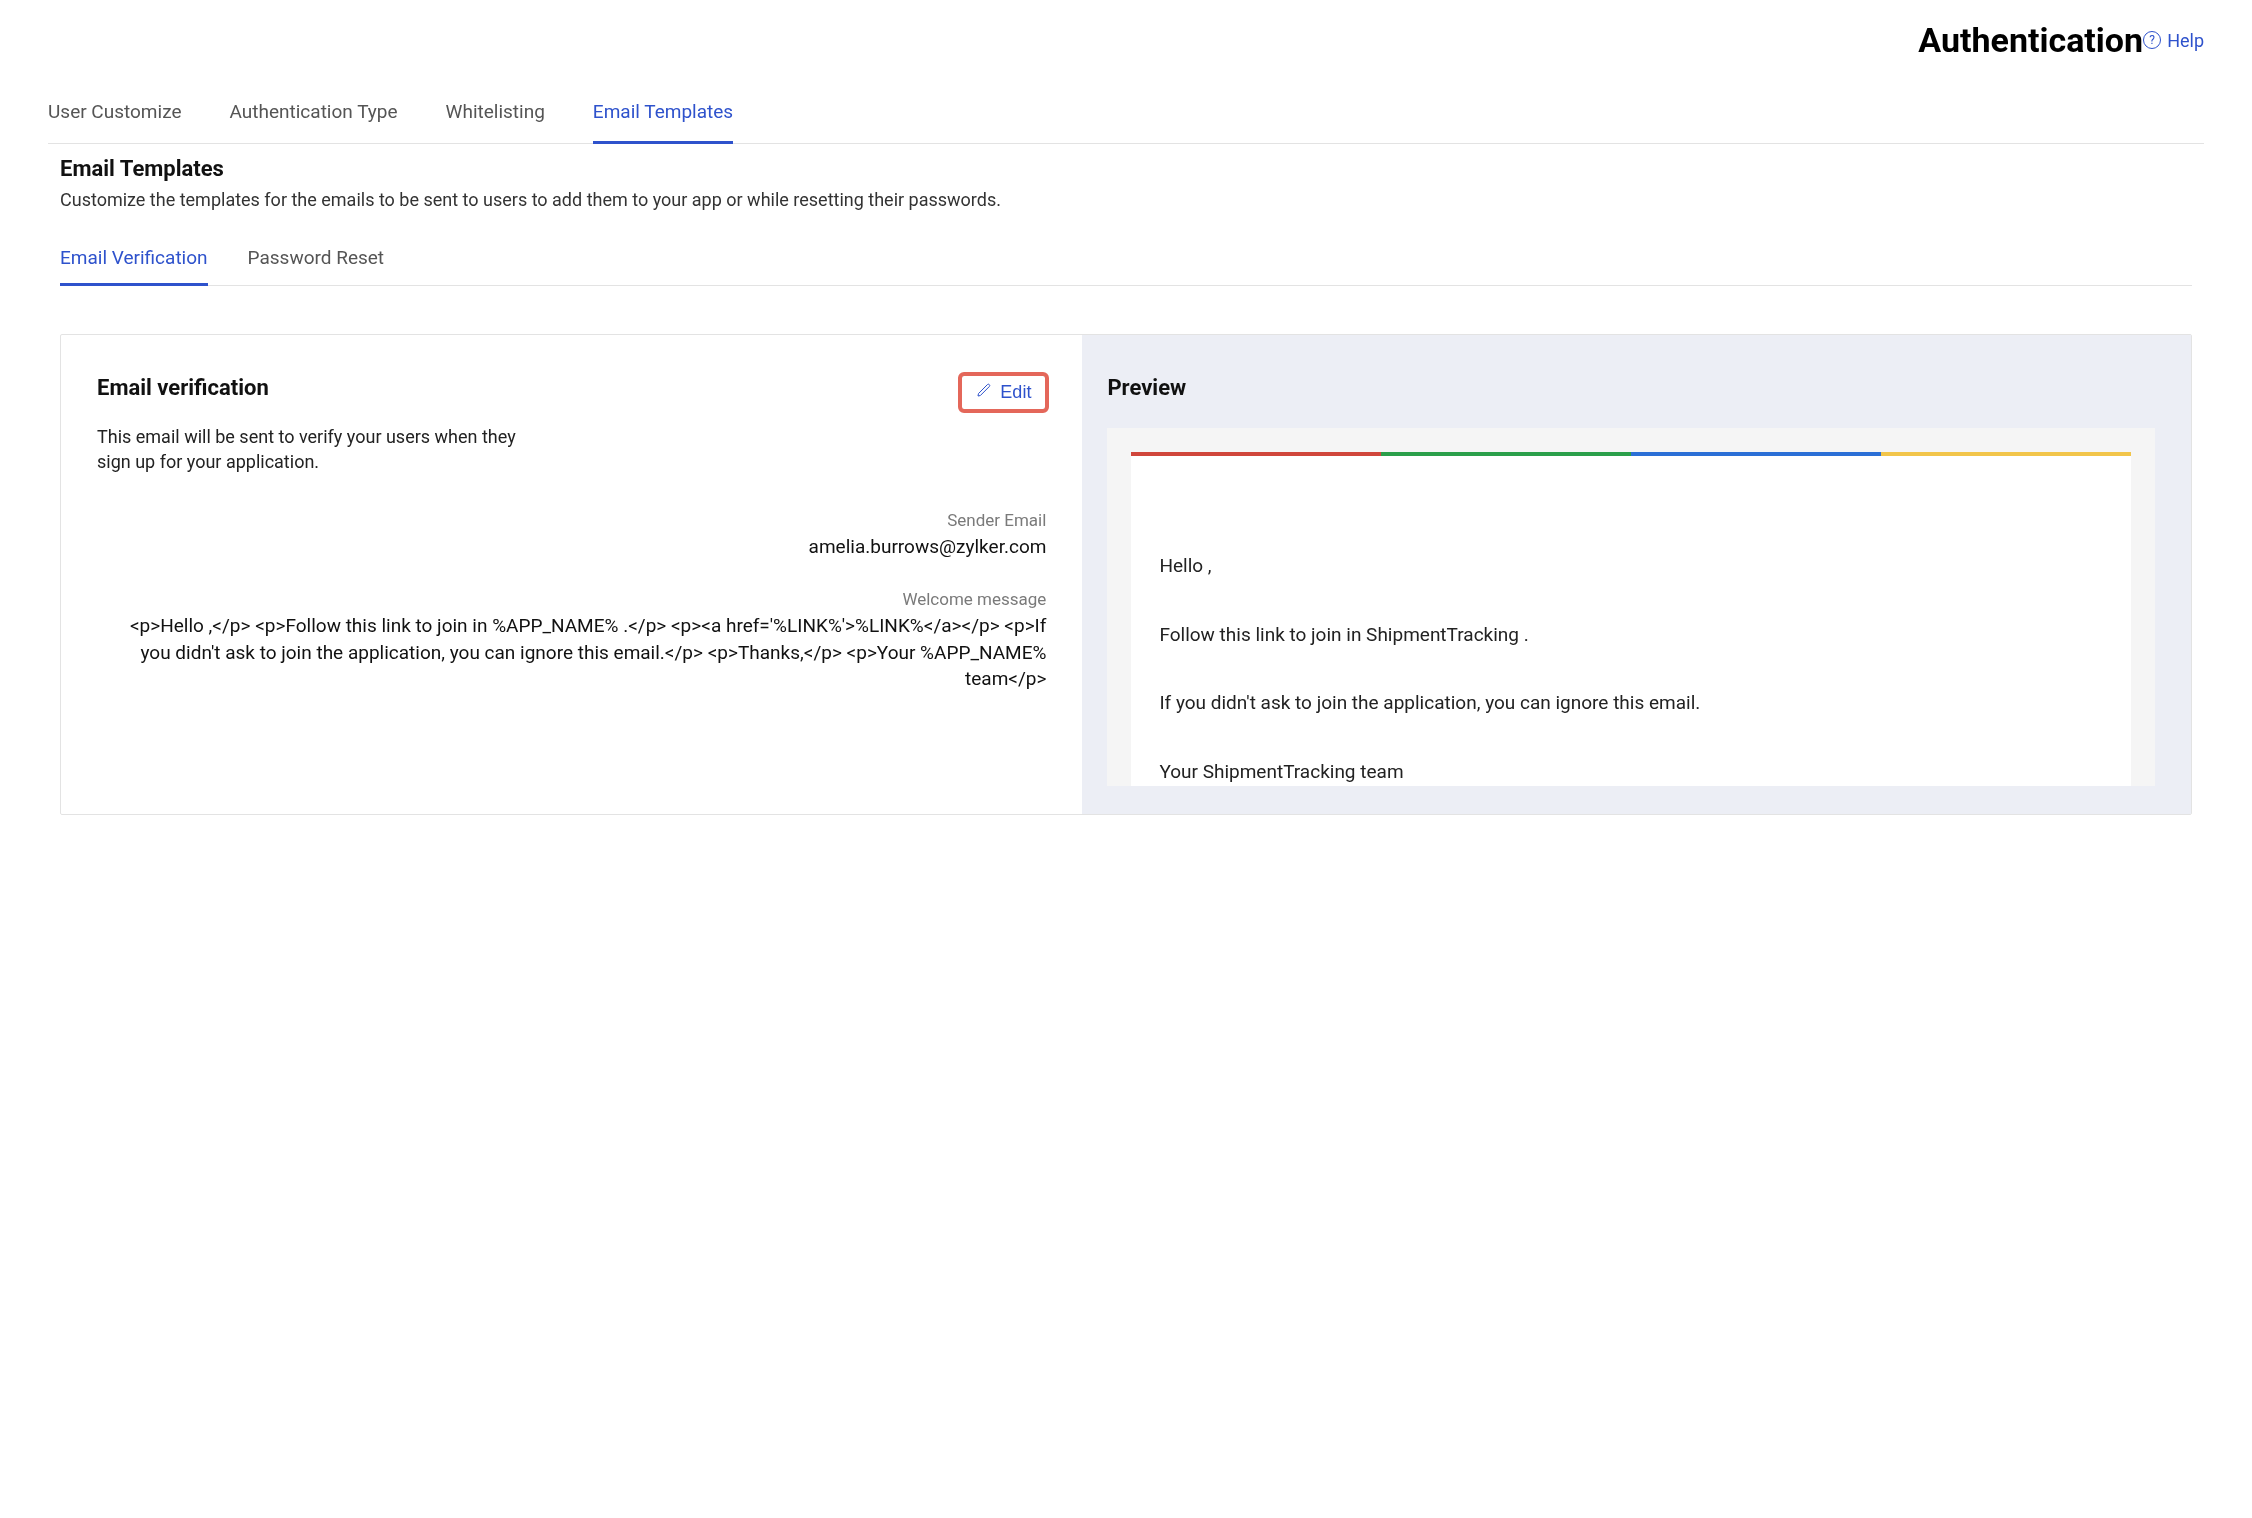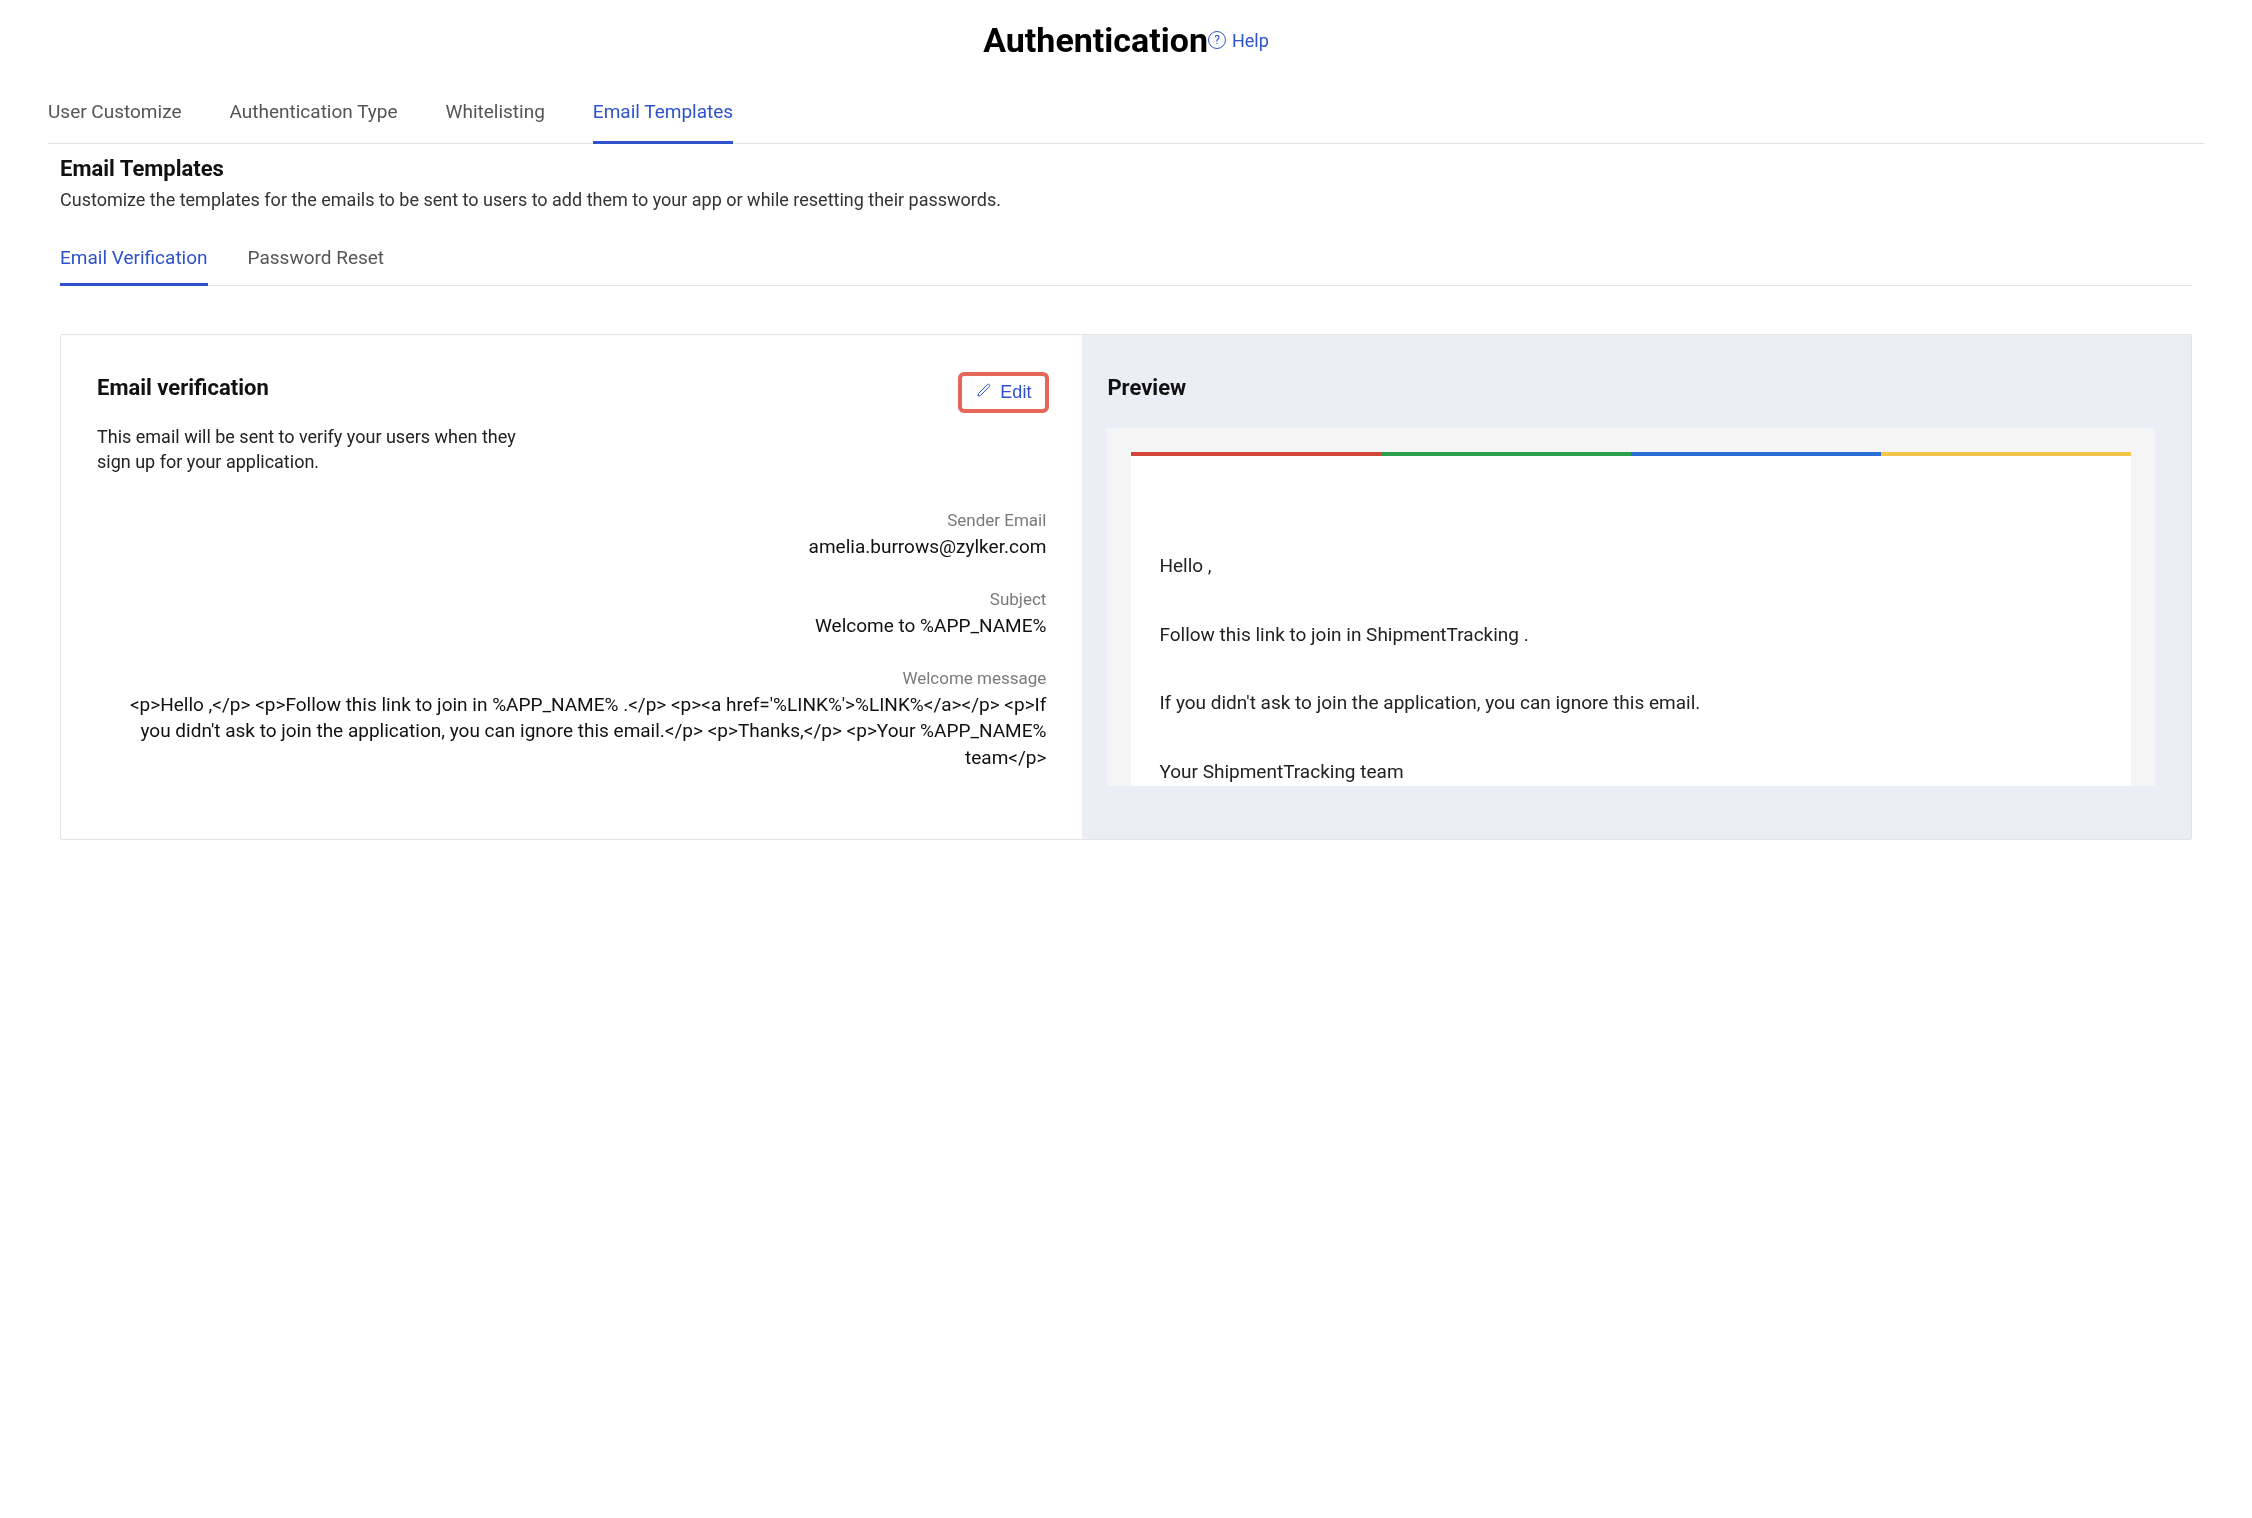--- a/index.html
+++ b/index.html
@@ -7,21 +7,21 @@
     font-family: -apple-system, BlinkMacSystemFont, "Segoe UI", Roboto, "Helvetica Neue", Arial, sans-serif;
     background: #fff;
     color: #111;
     font-size: 16px;
   }
   .page {
     padding: 20px 48px 0 48px;
   }
   .header-row {
     display: flex;
-    justify-content: center;
+    justify-content: flex-end;
     align-items: center;
     margin-bottom: 40px;
   }
   .page-title {
     font-size: 34px;
     font-weight: 700;
     color: #000;
   }
   .help-link {
     display: inline-flex;
@@ -224,24 +224,20 @@
             <span>Edit</span>
           </button>
         </div>
         <div class="left-desc">This email will be sent to verify your users when they sign up for your application.</div>
 
         <div class="field-block">
           <div class="field-label">Sender Email</div>
           <div class="field-value">amelia.burrows@zylker.com</div>
         </div>
 
-        <div class="field-block">
-          <div class="field-label">Subject</div>
-          <div class="field-value">Welcome to %APP_NAME%</div>
-        </div>
 
         <div class="field-block">
           <div class="field-label">Welcome message</div>
           <div class="field-value">&lt;p&gt;Hello ,&lt;/p&gt; &lt;p&gt;Follow this link to join in %APP_NAME% .&lt;/p&gt; &lt;p&gt;&lt;a href='%LINK%'&gt;%LINK%&lt;/a&gt;&lt;/p&gt; &lt;p&gt;If you didn't ask to join the application, you can ignore this email.&lt;/p&gt; &lt;p&gt;Thanks,&lt;/p&gt; &lt;p&gt;Your %APP_NAME% team&lt;/p&gt;</div>
         </div>
       </div>
 
       <div class="right-col">
         <div class="preview-title">Preview</div>
         <div class="preview-card">

